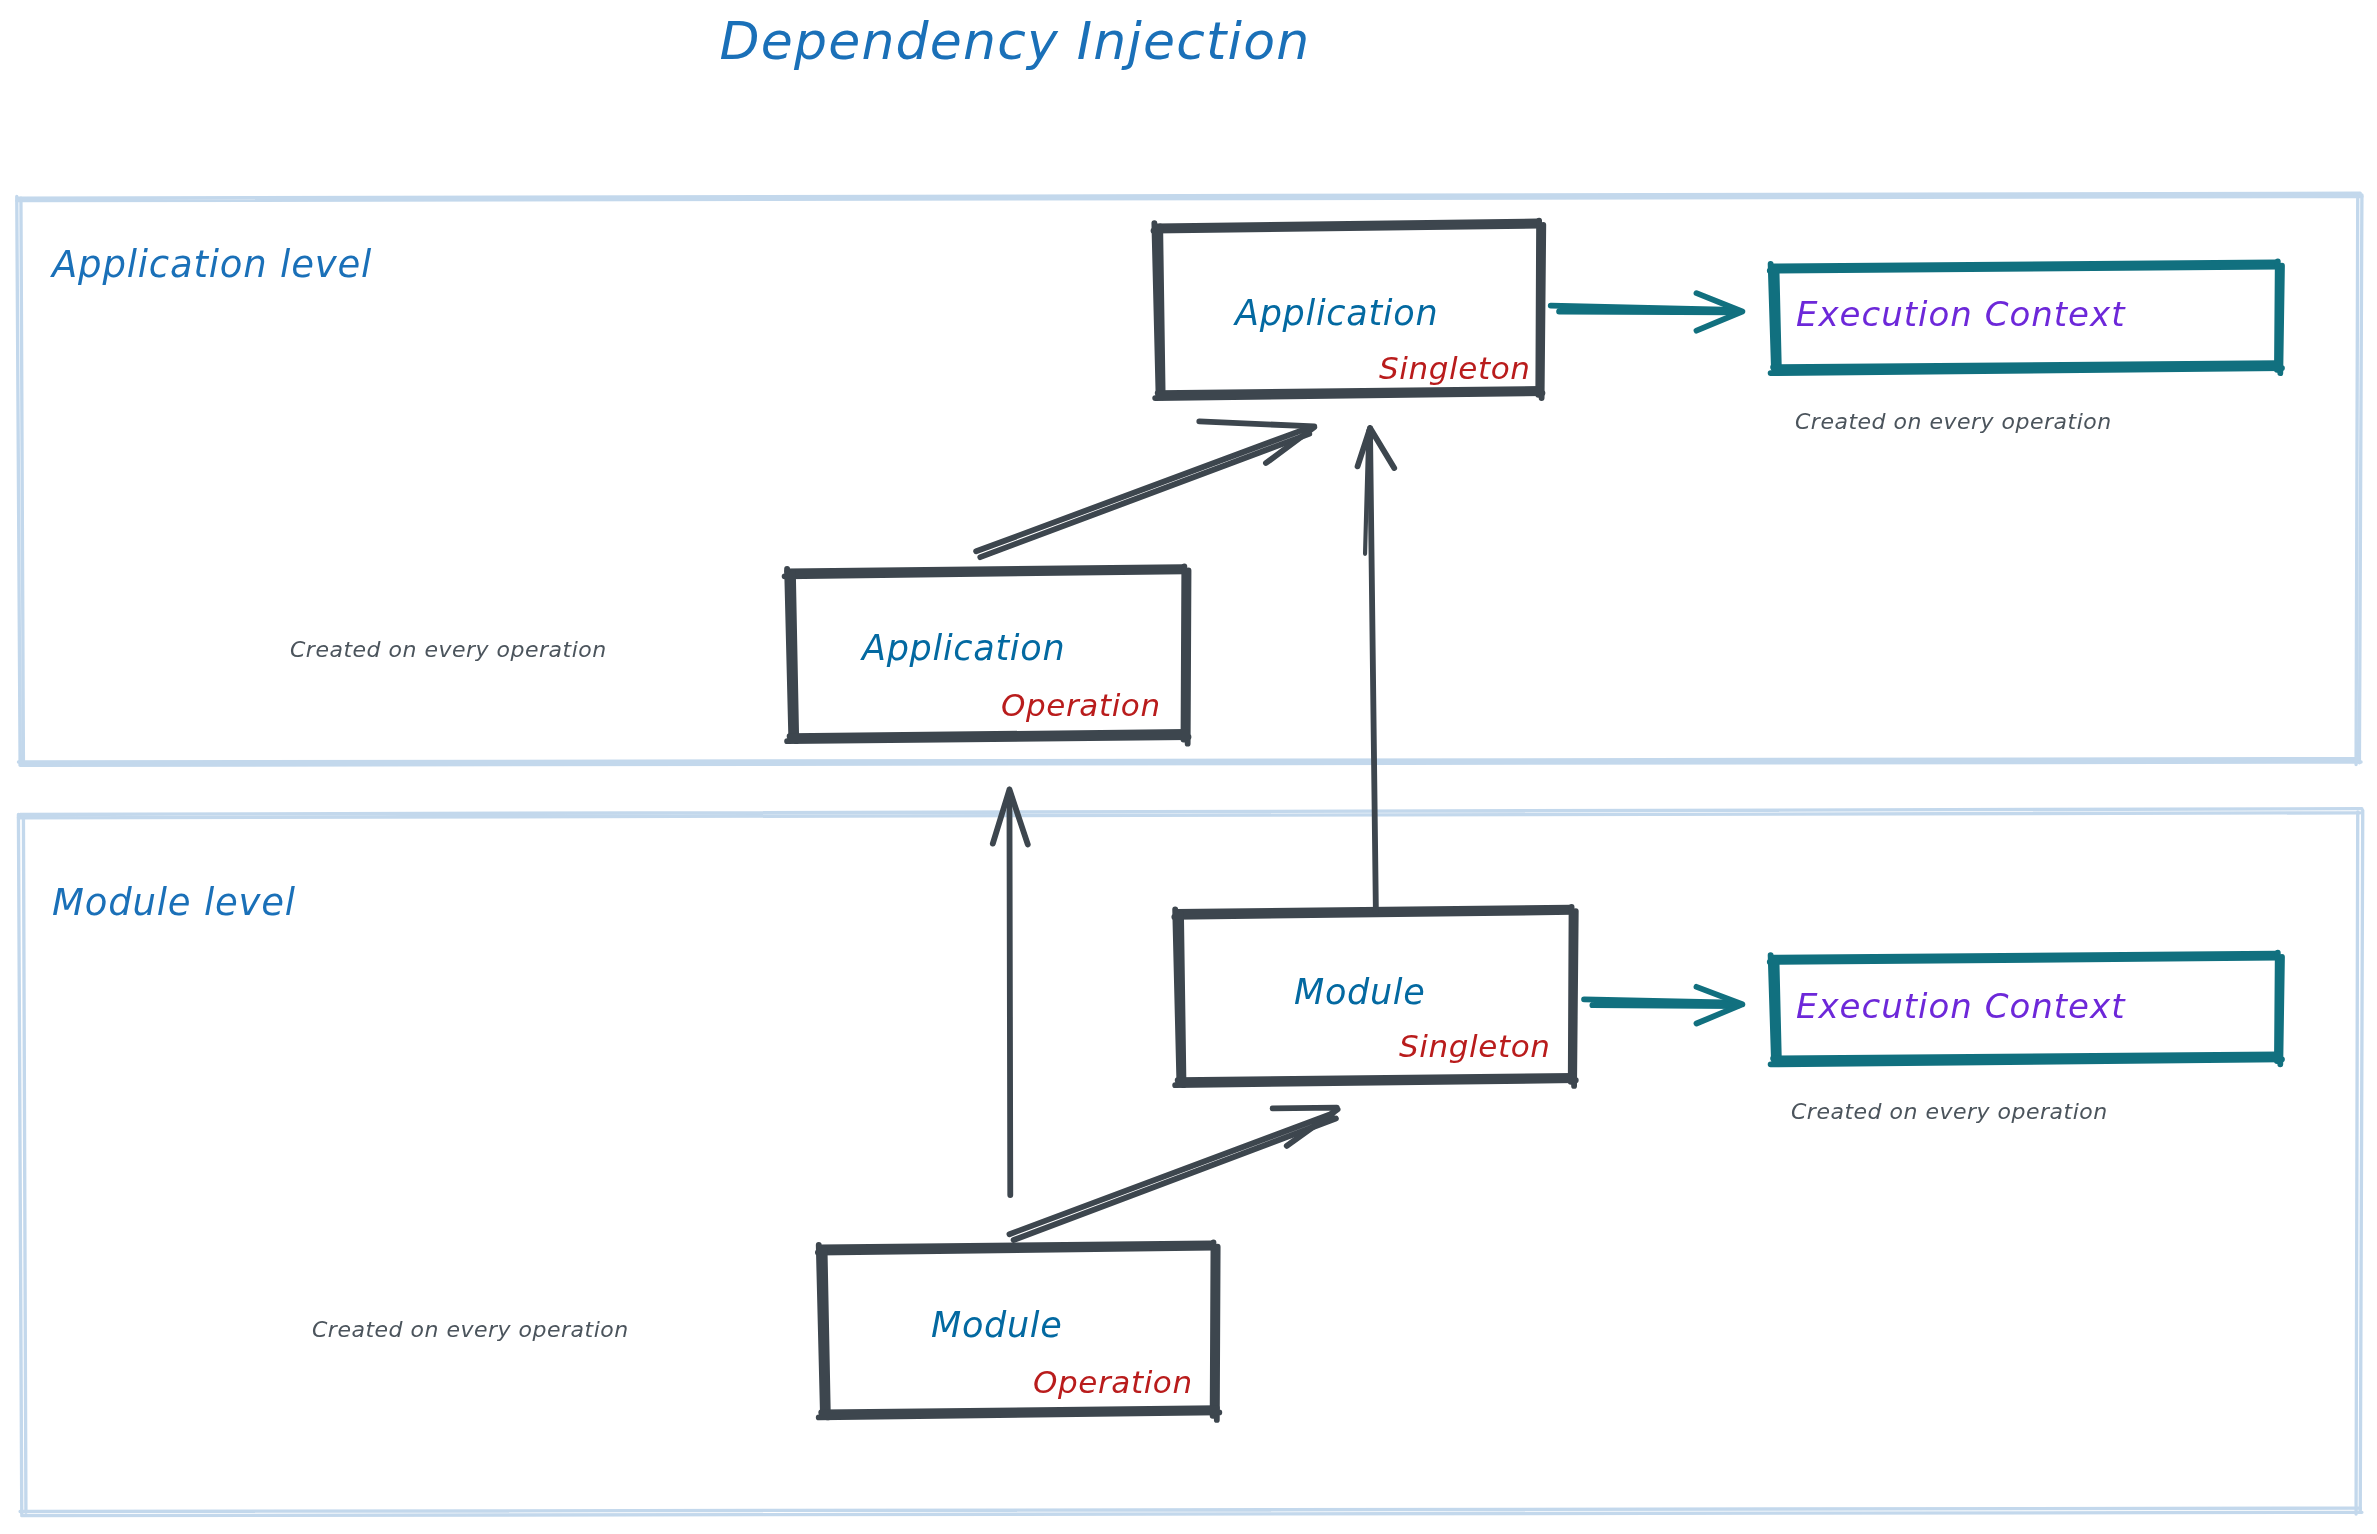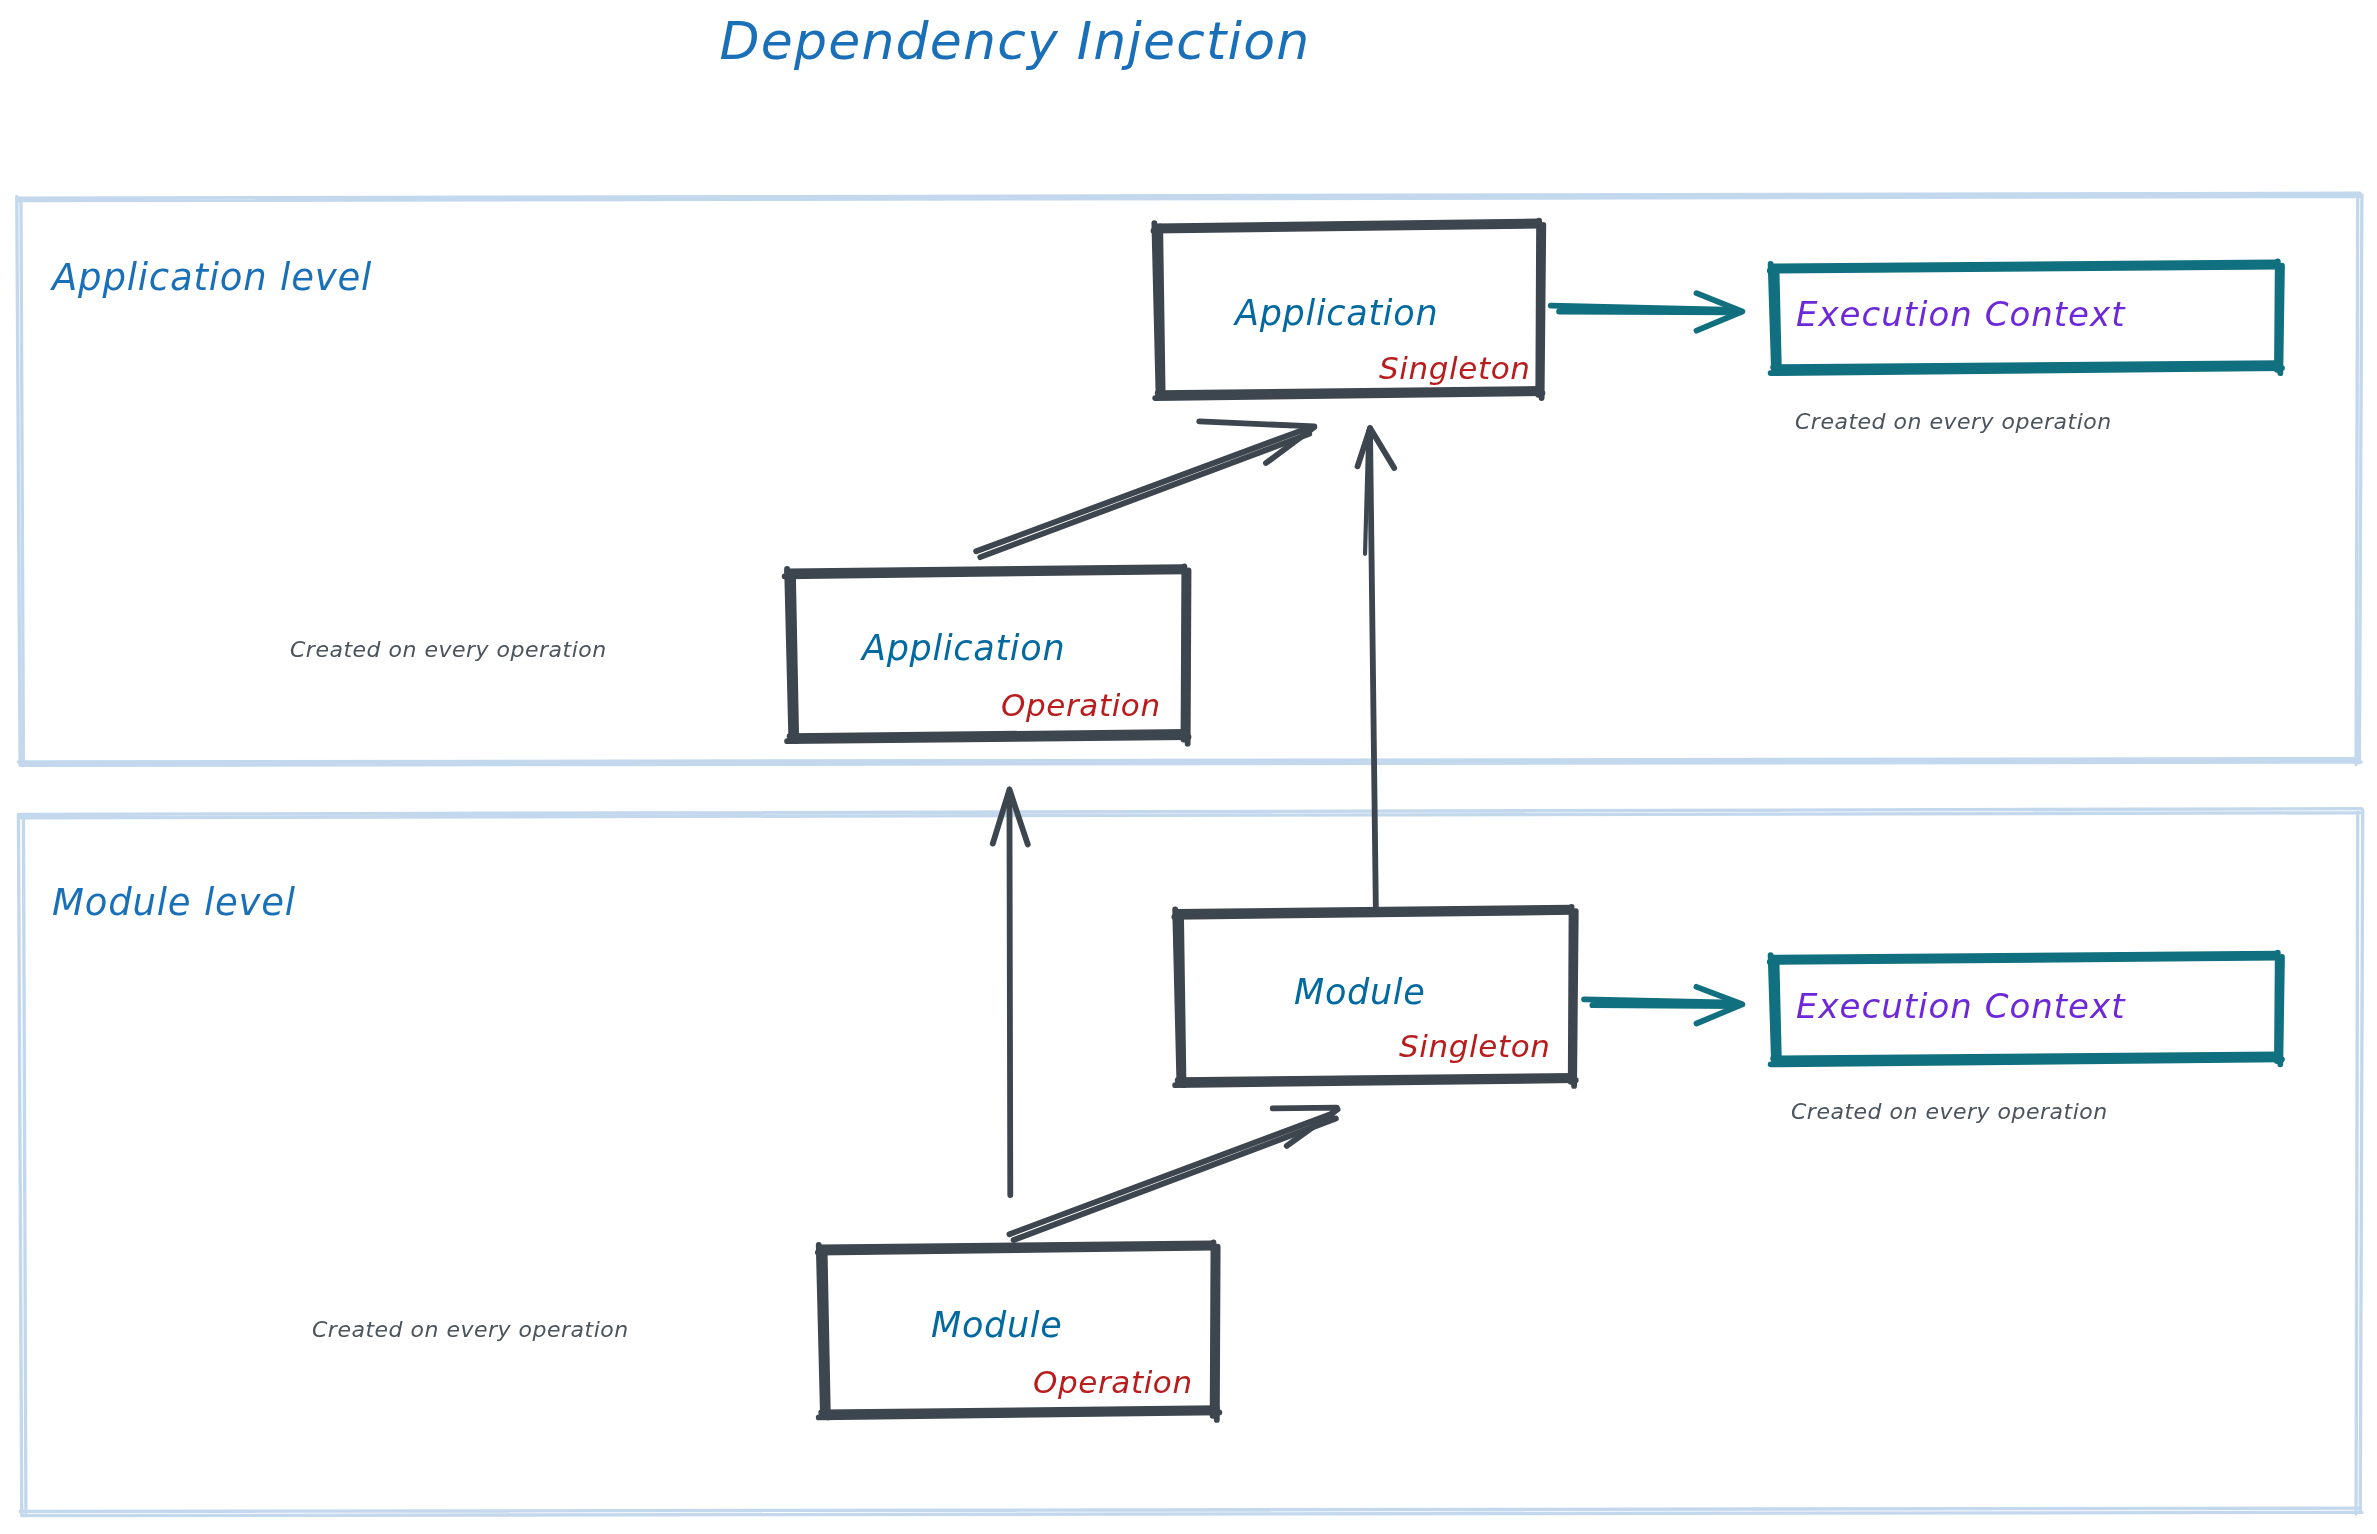--- a/index.html
+++ b/index.html
@@ -66,21 +66,21 @@
     white-space: normal;
   }
 
   
   .level-label {
     font-size: 37px;
     color: #1a70b8;
     font-weight: 500;
     letter-spacing: 0.8px;
   }
-  #level-label-application { left: 52px; top: 246px; margin-top: 13px; }
+  #level-label-application { left: 52px; top: 246px; }
   #level-label-module      { left: 52px; top: 884px; }
 
   
   .node-title {
     font-size: 35px;
     color: #0369a1;
     letter-spacing: 0.7px;
   }
   .node-scope {
     font-size: 31px;

